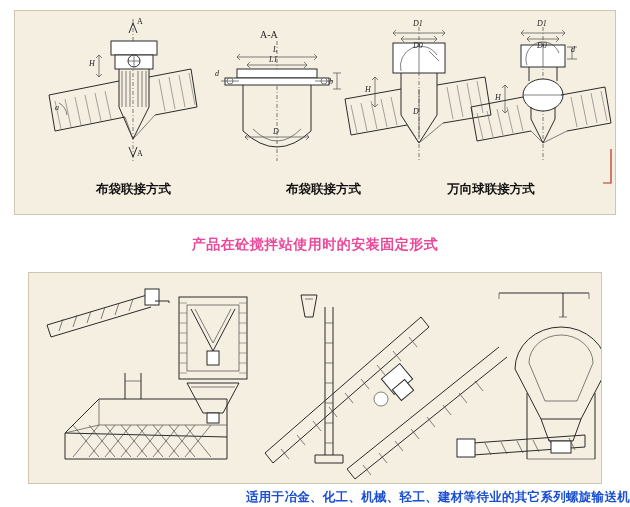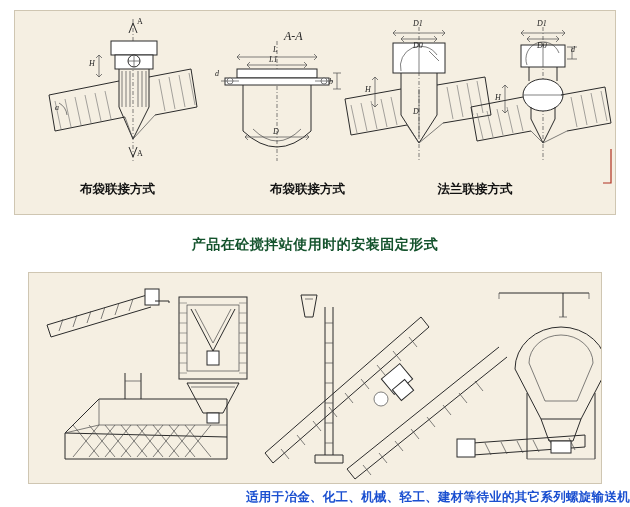--- a/index.html
+++ b/index.html
@@ -37,21 +37,21 @@
     top: 272px;
     width: 574px;
     height: 212px;
     background: #f5efe2;
     border: 1px solid #cfc6b2;
     box-sizing: border-box;
   }
 
   .caption-row {
     position: absolute;
-    left: 0;
+    left: 16px;
     top: 170px;
     width: 100%;
     display: flex;
     font-size: 12.5px;
     font-weight: bold;
     color: #111;
   }
   .caption-cell {
     text-align: center;
   }
@@ -60,21 +60,21 @@
   .c3 { width: 160px; }
 
   .mid-title {
     position: absolute;
     left: 0;
     top: 236px;
     width: 630px;
     text-align: center;
     font-size: 14px;
     font-weight: bold;
-    color: #14532d;
+    color: #ec4899;
     letter-spacing: 0.5px;
   }
   .bottom-title {
     position: absolute;
     left: 0;
     top: 489px;
     width: 630px;
     text-align: right;
     font-size: 12.5px;
     font-weight: bold;
@@ -242,41 +242,41 @@
       </g>
 
       <path class="red-mark" d="M596 138 L596 172 L588 172"></path>
     </svg>
 
     <div class="dim-label" style="left:122px; top:6px;">A</div>
     <div class="dim-label" style="left:122px; top:138px;">A</div>
     <div class="dim-label italic" style="left:74px; top:48px;">H</div>
     <div class="dim-label italic" style="left:40px; top:92px;">a</div>
 
-    <div class="dim-label" style="left:269px; top:18px; font-size:12px;font-style:italic;">A-A</div>
+    <div class="dim-label" style="left:245px; top:18px; font-size:10px;">A-A</div>
     <div class="dim-label italic" style="left:258px; top:34px;">L</div>
     <div class="dim-label italic" style="left:254px; top:44px;font-family:Liberation Serif, serif;">L1</div>
     <div class="dim-label italic" style="left:258px; top:116px;">D</div>
     <div class="dim-label italic" style="left:200px; top:58px;">d</div>
     <div class="dim-label italic" style="left:314px; top:66px;">b</div>
 
     <div class="dim-label italic" style="left:398px; top:8px;">D1</div>
     <div class="dim-label italic" style="left:398px; top:30px;">D0</div>
     <div class="dim-label italic" style="left:398px; top:96px;">D</div>
     <div class="dim-label italic" style="left:350px; top:74px;">H</div>
 
     <div class="dim-label italic" style="left:522px; top:8px;">D1</div>
     <div class="dim-label italic" style="left:522px; top:30px;">D0</div>
     <div class="dim-label italic" style="left:556px; top:34px;">d</div>
     <div class="dim-label italic" style="left:480px; top:82px;">H</div>
 
     <div class="caption-row">
       <div class="caption-cell c1">布袋联接方式</div>
       <div class="caption-cell c2">布袋联接方式</div>
-      <div class="caption-cell c3">法兰联接方式</div>
+      <div class="caption-cell c3">万向球联接方式</div>
     </div>
   </div>
 
   <div class="mid-title">产品在砼搅拌站使用时的安装固定形式</div>
 
   <div class="panel-bottom">
     <svg width="572" height="210" viewBox="0 0 572 210">
 
       <g>
 

